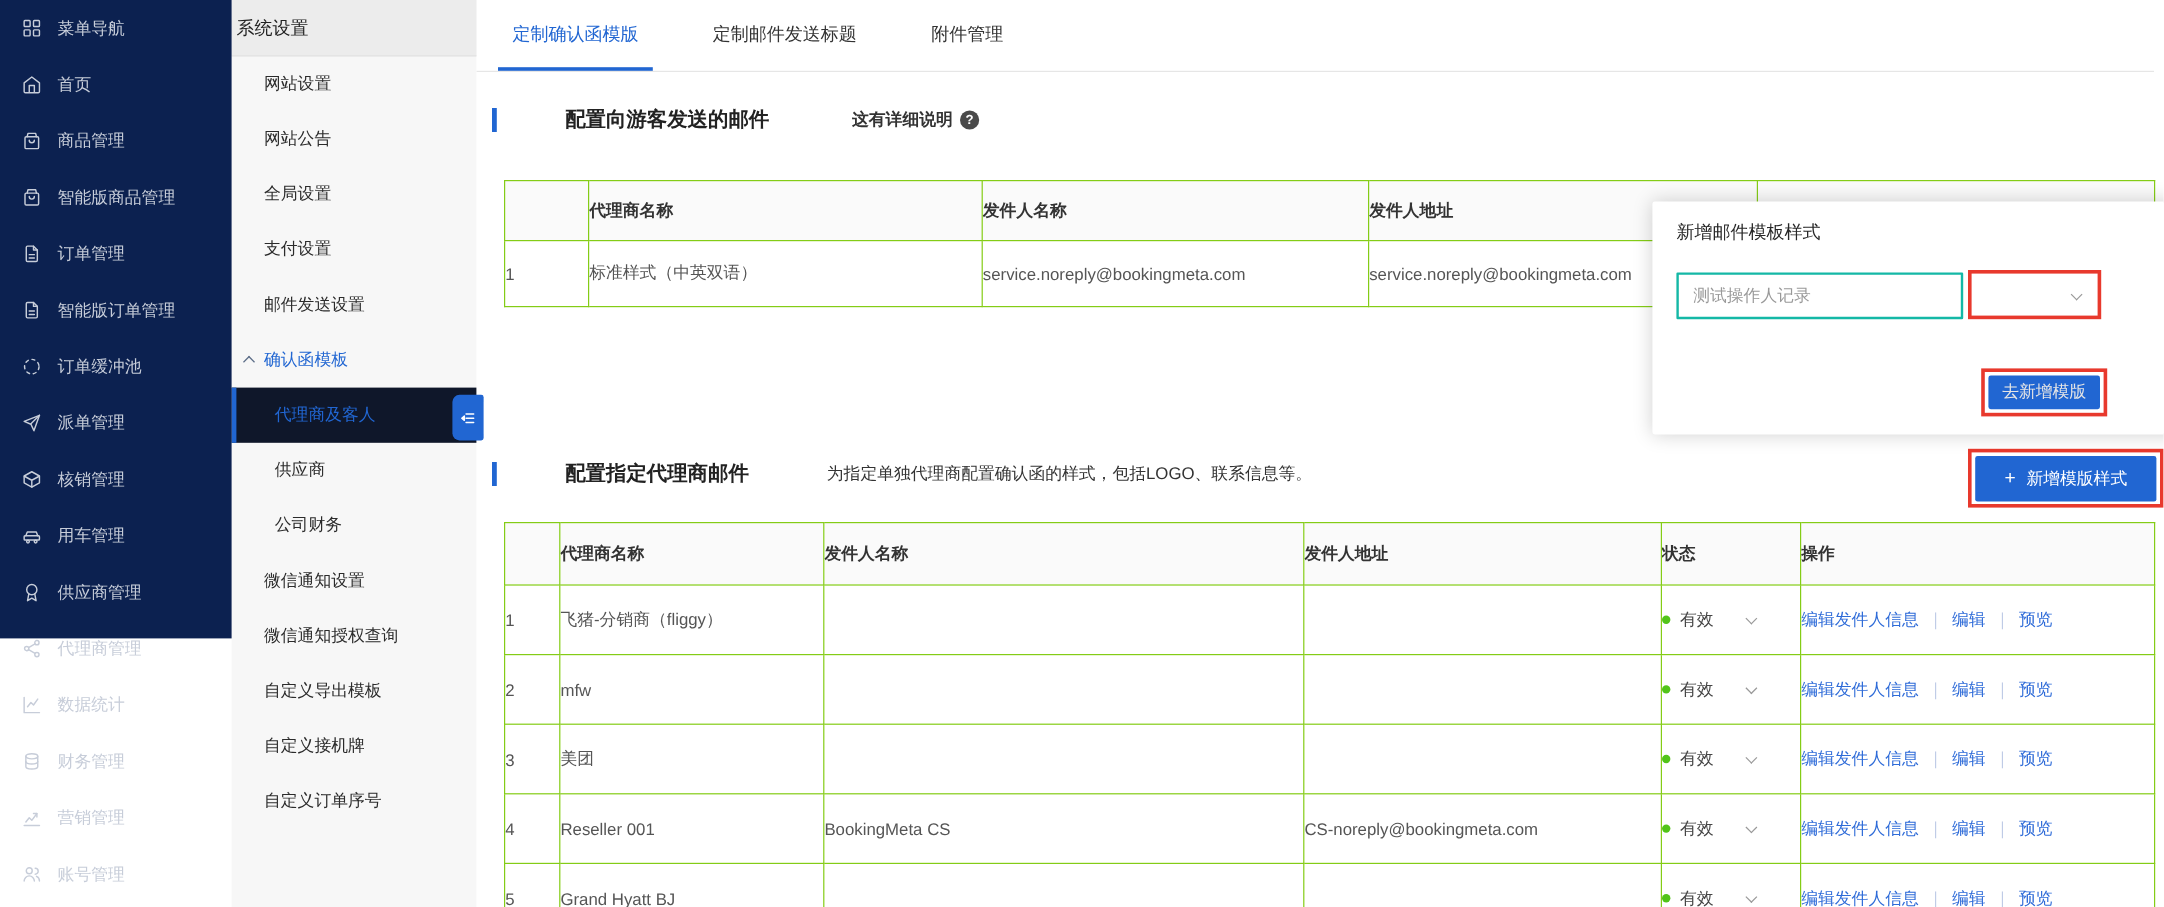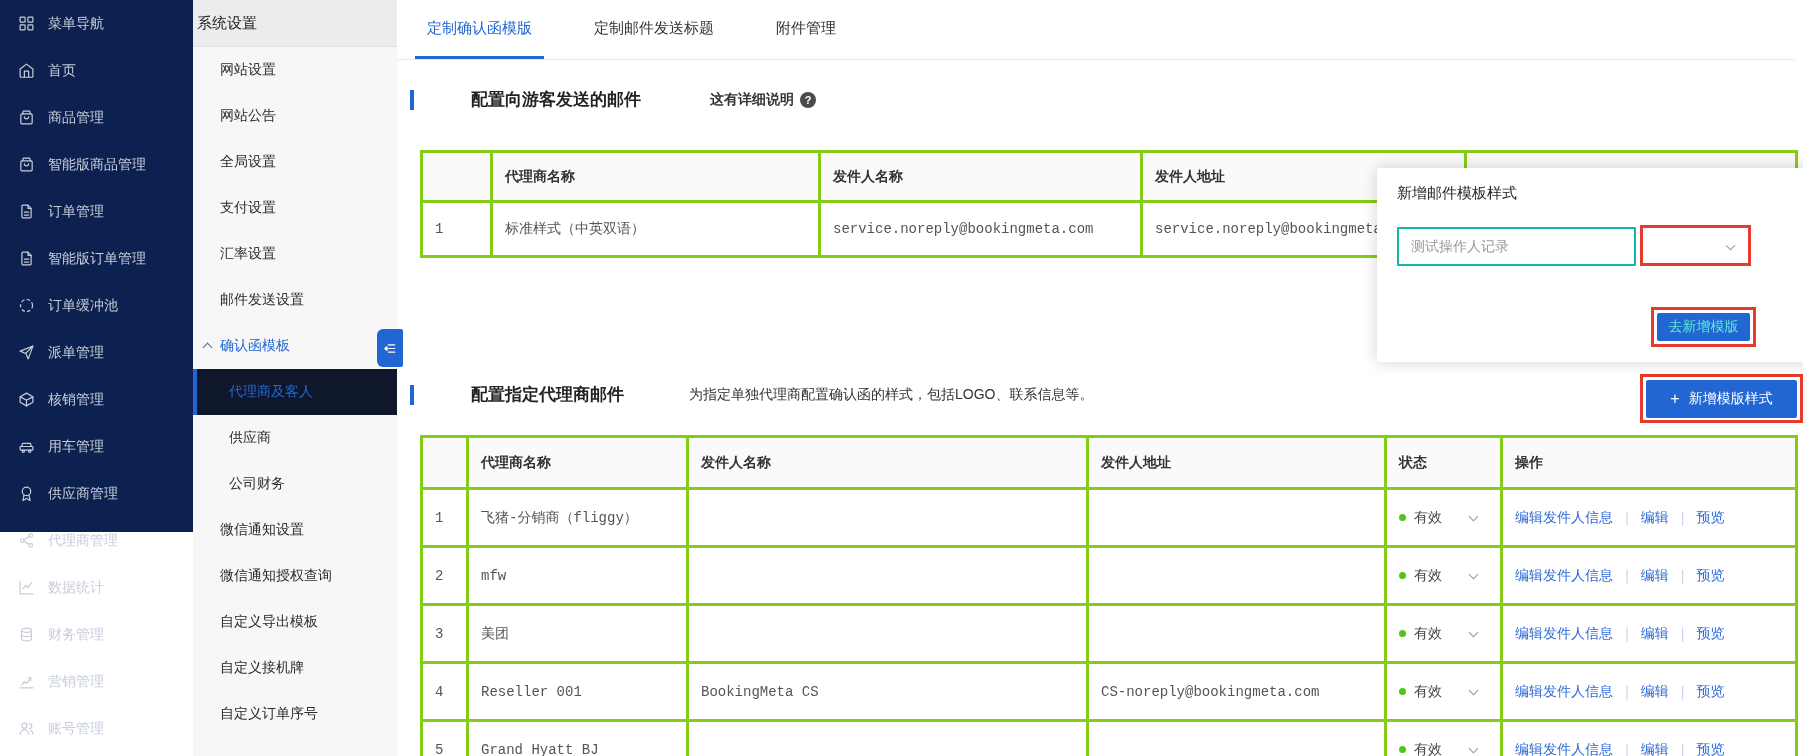--- a/index.html
+++ b/index.html
@@ -41,22 +41,22 @@
 
   .section-hd { position:absolute; left:13px; display:flex; align-items:center;gap:47px; }
   .blue-bar { width:4px; height:20px; background:#2166d2; }
   .section-title { margin-left:10px; font-size:17px; font-weight:bold; color:#222; }
   .section-help { margin-left:22px; font-size:14px; font-weight:bold; color:#333; display:flex; align-items:center; gap:6px; }
   .help-q { width:16px; height:16px; border-radius:50%; background:#4a4a4a; color:#fff; font-size:11px;
     display:inline-flex; align-items:center; justify-content:center; cursor:pointer; }
   .section-sub { margin-left:18px; font-size:14px; color:#333; }
 
   table.grid { border-collapse:collapse; table-layout:fixed; background:#fff; }
-  table.grid th, table.grid td { border:3px solid #84cc16; font-weight:normal; text-align:left;
-    padding:0 12px; overflow:hidden; white-space:nowrap;font-family:Liberation Mono, monospace; }
+  table.grid th, table.grid td { border:1px solid #84cc16; font-weight:normal; text-align:left;
+    padding:0 0; overflow:hidden; white-space:nowrap; }
   table.grid th { background:#fafafa; font-size:14px; color:#333; font-weight:600; }
   table.grid td { font-size:14px; color:#555; }
   .t1 { position:absolute; left:23px; top:150px; width:1375px; }
   .t1 th { height:50px; } .t1 td { height:55px; }
   .t2 { position:absolute; left:23px; top:435px; width:1375px; }
   .t2 th { height:52px; } .t2 td { height:58px; }
   td.idx, th.idx { text-align:center; padding:0; color:#555; }
   .email { color:#666; }
 
   .status-cell { display:flex; align-items:center; }
@@ -73,21 +73,21 @@
     border-radius:2px; box-shadow:0 0 16px rgba(0,0,0,0.18); z-index:6; }
   .popup-title { position:absolute; left:20px; top:16px; font-size:15px; color:#262626; }
   .popup-input { position:absolute; left:20px; top:59px; width:239px; height:39px;
     border:2px solid #14b8a6; border-radius:1px; padding:0 12px; font-size:14px; color:#999;
     font-family:inherit; outline:none; background:#fff; }
   .popup-select { position:absolute; left:263px; top:57px; width:111px; height:41px;
     border:3px solid #e8392d; background:#fff; display:flex; align-items:center;
     justify-content:flex-end; padding-right:14px; cursor:pointer; }
   .popup-btn-wrap { position:absolute; left:274px; top:139px; width:105px; height:40px;
     border:3px solid #e8392d; display:flex; align-items:center; justify-content:center; }
-  .popup-btn { background:#2166d2; color:#5eead4; border:none; border-radius:2px; font-size:14px;
+  .popup-btn { background:#2166d2; color:#e5e5e5; border:none; border-radius:2px; font-size:14px;
     width:93px; height:28px; cursor:pointer; font-family:inherit; }
 
   
   .add-btn-outline { position:absolute; left:1243px; top:374px; width:163px; height:49px;
     border:3px solid #e8392d; z-index:5; display:flex; align-items:center; justify-content:center; }
   .add-btn { width:151px; height:38px; background:#2166d2; color:#fff; border:none; border-radius:2px;
     font-size:14px; display:flex; align-items:center; justify-content:center; gap:9px; cursor:pointer;
     font-family:inherit; }
   .plus { font-size:16px; line-height:1; }
 </style>
@@ -254,21 +254,20 @@
         <span>账号管理</span>
       </div>
   </aside>
 
   <aside class="submenu">
     <div class="submenu-header">系统设置</div>
     <div class="sub-item">网站设置</div>
     <div class="sub-item">网站公告</div>
     <div class="sub-item">全局设置</div>
     <div class="sub-item">支付设置</div>
-    <div class="sub-item">汇率设置</div>
     <div class="sub-item">邮件发送设置</div>
     <div class="sub-item expand">
       <span class="caret-up"></span>
       <span>确认函模板</span>
     </div>
     <div class="sub-item child selected">
       <span class="sel-bar"></span>
       <span>代理商及客人</span>
     </div>
     <div class="sub-item child">供应商</div>

